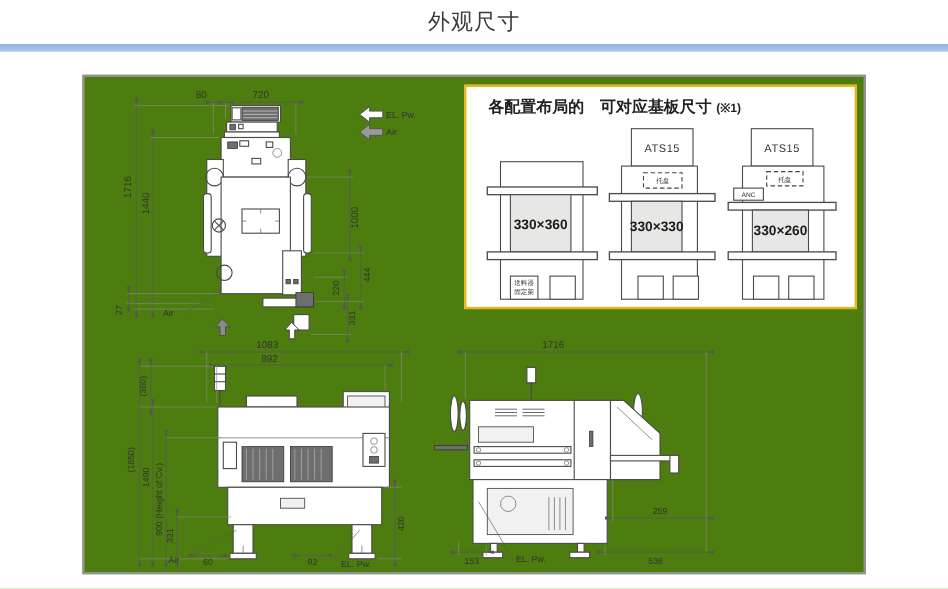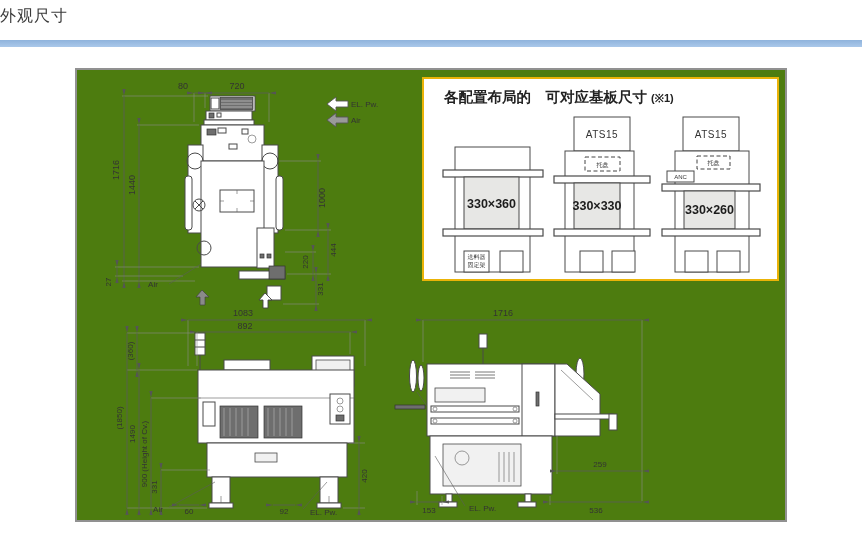--- a/index.html
+++ b/index.html
@@ -1,18 +1,18 @@
 <!DOCTYPE html>
 <html><head>
 <meta charset="utf-8">
 <style>
   html,body{margin:0;padding:0;background:#fff;font-family:"Liberation Sans",sans-serif;}
   .page{position:relative;width:862px;height:535px;background:#fff;overflow:hidden;}
-  .page-title{position:absolute;left:0;top:6px;width:100%;text-align:left;
-    font-size:16px;color:#3a3a3a;letter-spacing:1px;}
+  .page-title{position:absolute;left:0;top:6px;width:100%;text-align:center;
+    font-size:20px;color:#3a3a3a;letter-spacing:1px;}
   .accent-bar{position:absolute;left:0;top:40px;width:862px;height:7px;
     background:linear-gradient(#8fb3dc,#aac8ea);}
   .main-box{position:absolute;left:75px;top:68px;width:708px;height:450px;
     border:2px solid #919191;background:#4d7c0f;}
   .drawing{position:absolute;}
   .config-panel{position:absolute;left:345px;top:7px;width:357px;height:204px;
     border:2px solid #eab308;background:#fff;box-sizing:border-box;}
   .config-title{position:absolute;left:20px;top:9px;font-size:14.5px;font-weight:bold;
     color:#222;white-space:nowrap;}
   .config-note{font-size:11px;font-weight:bold;color:#222;}

